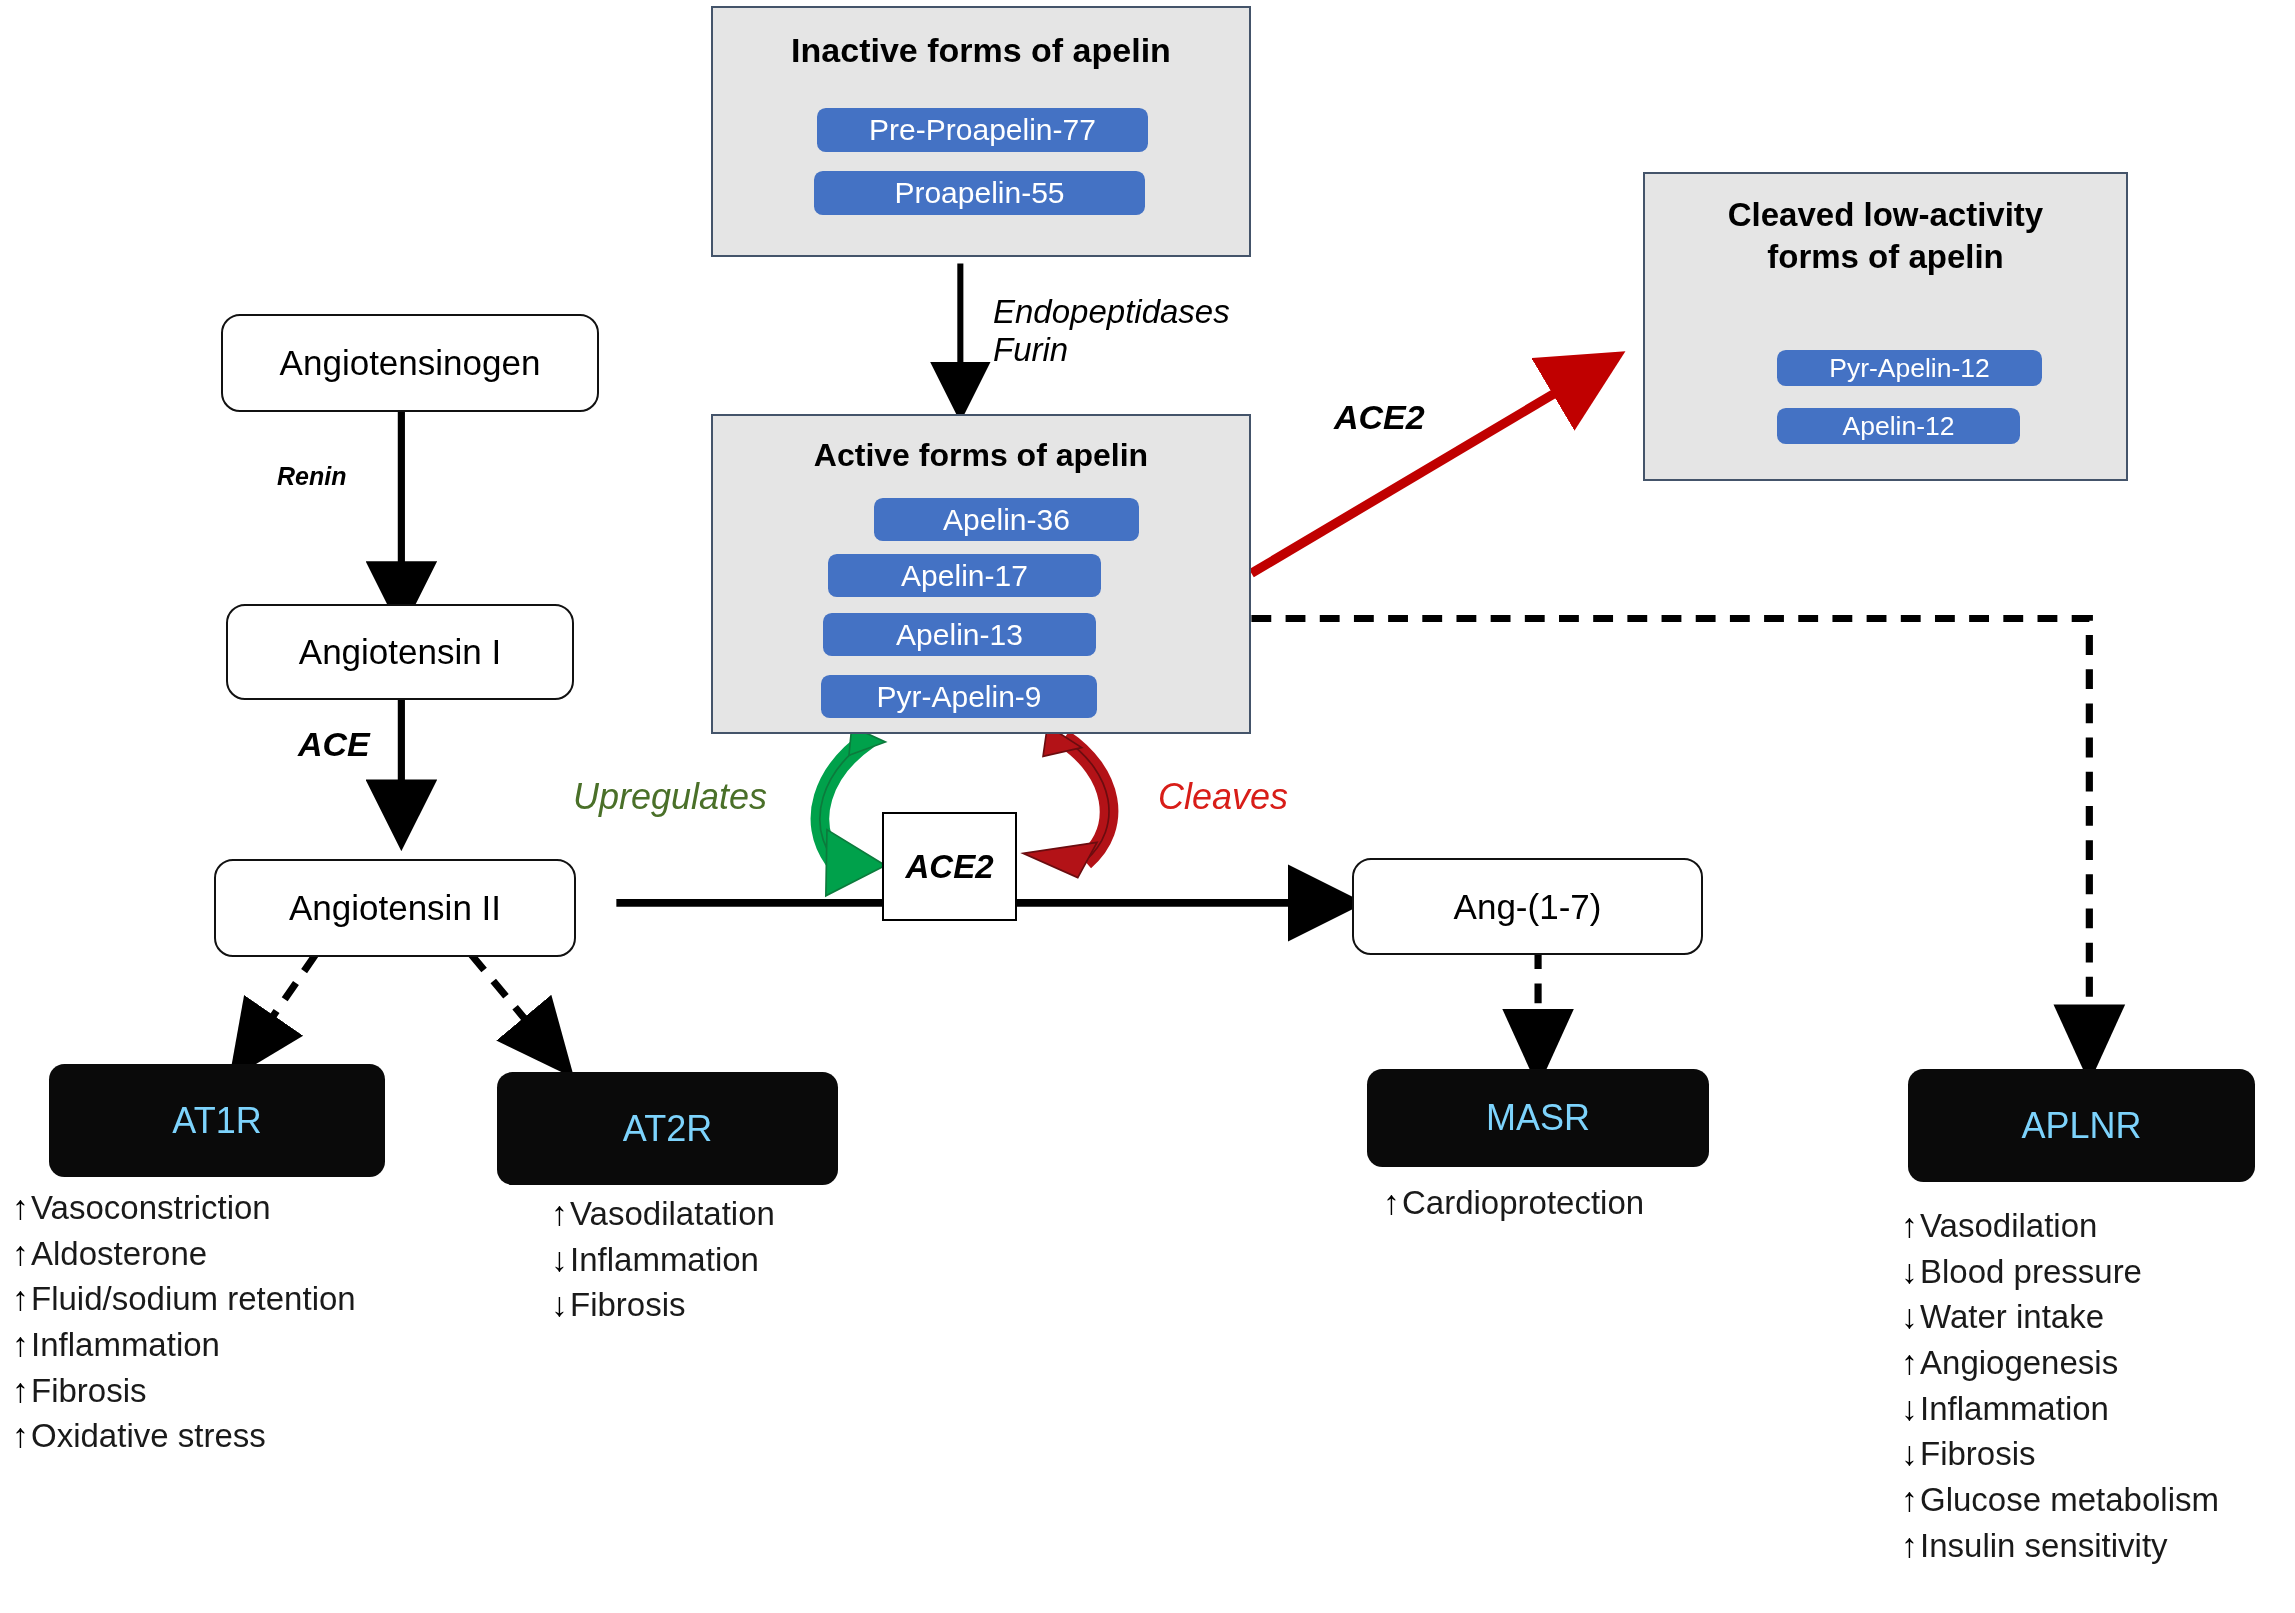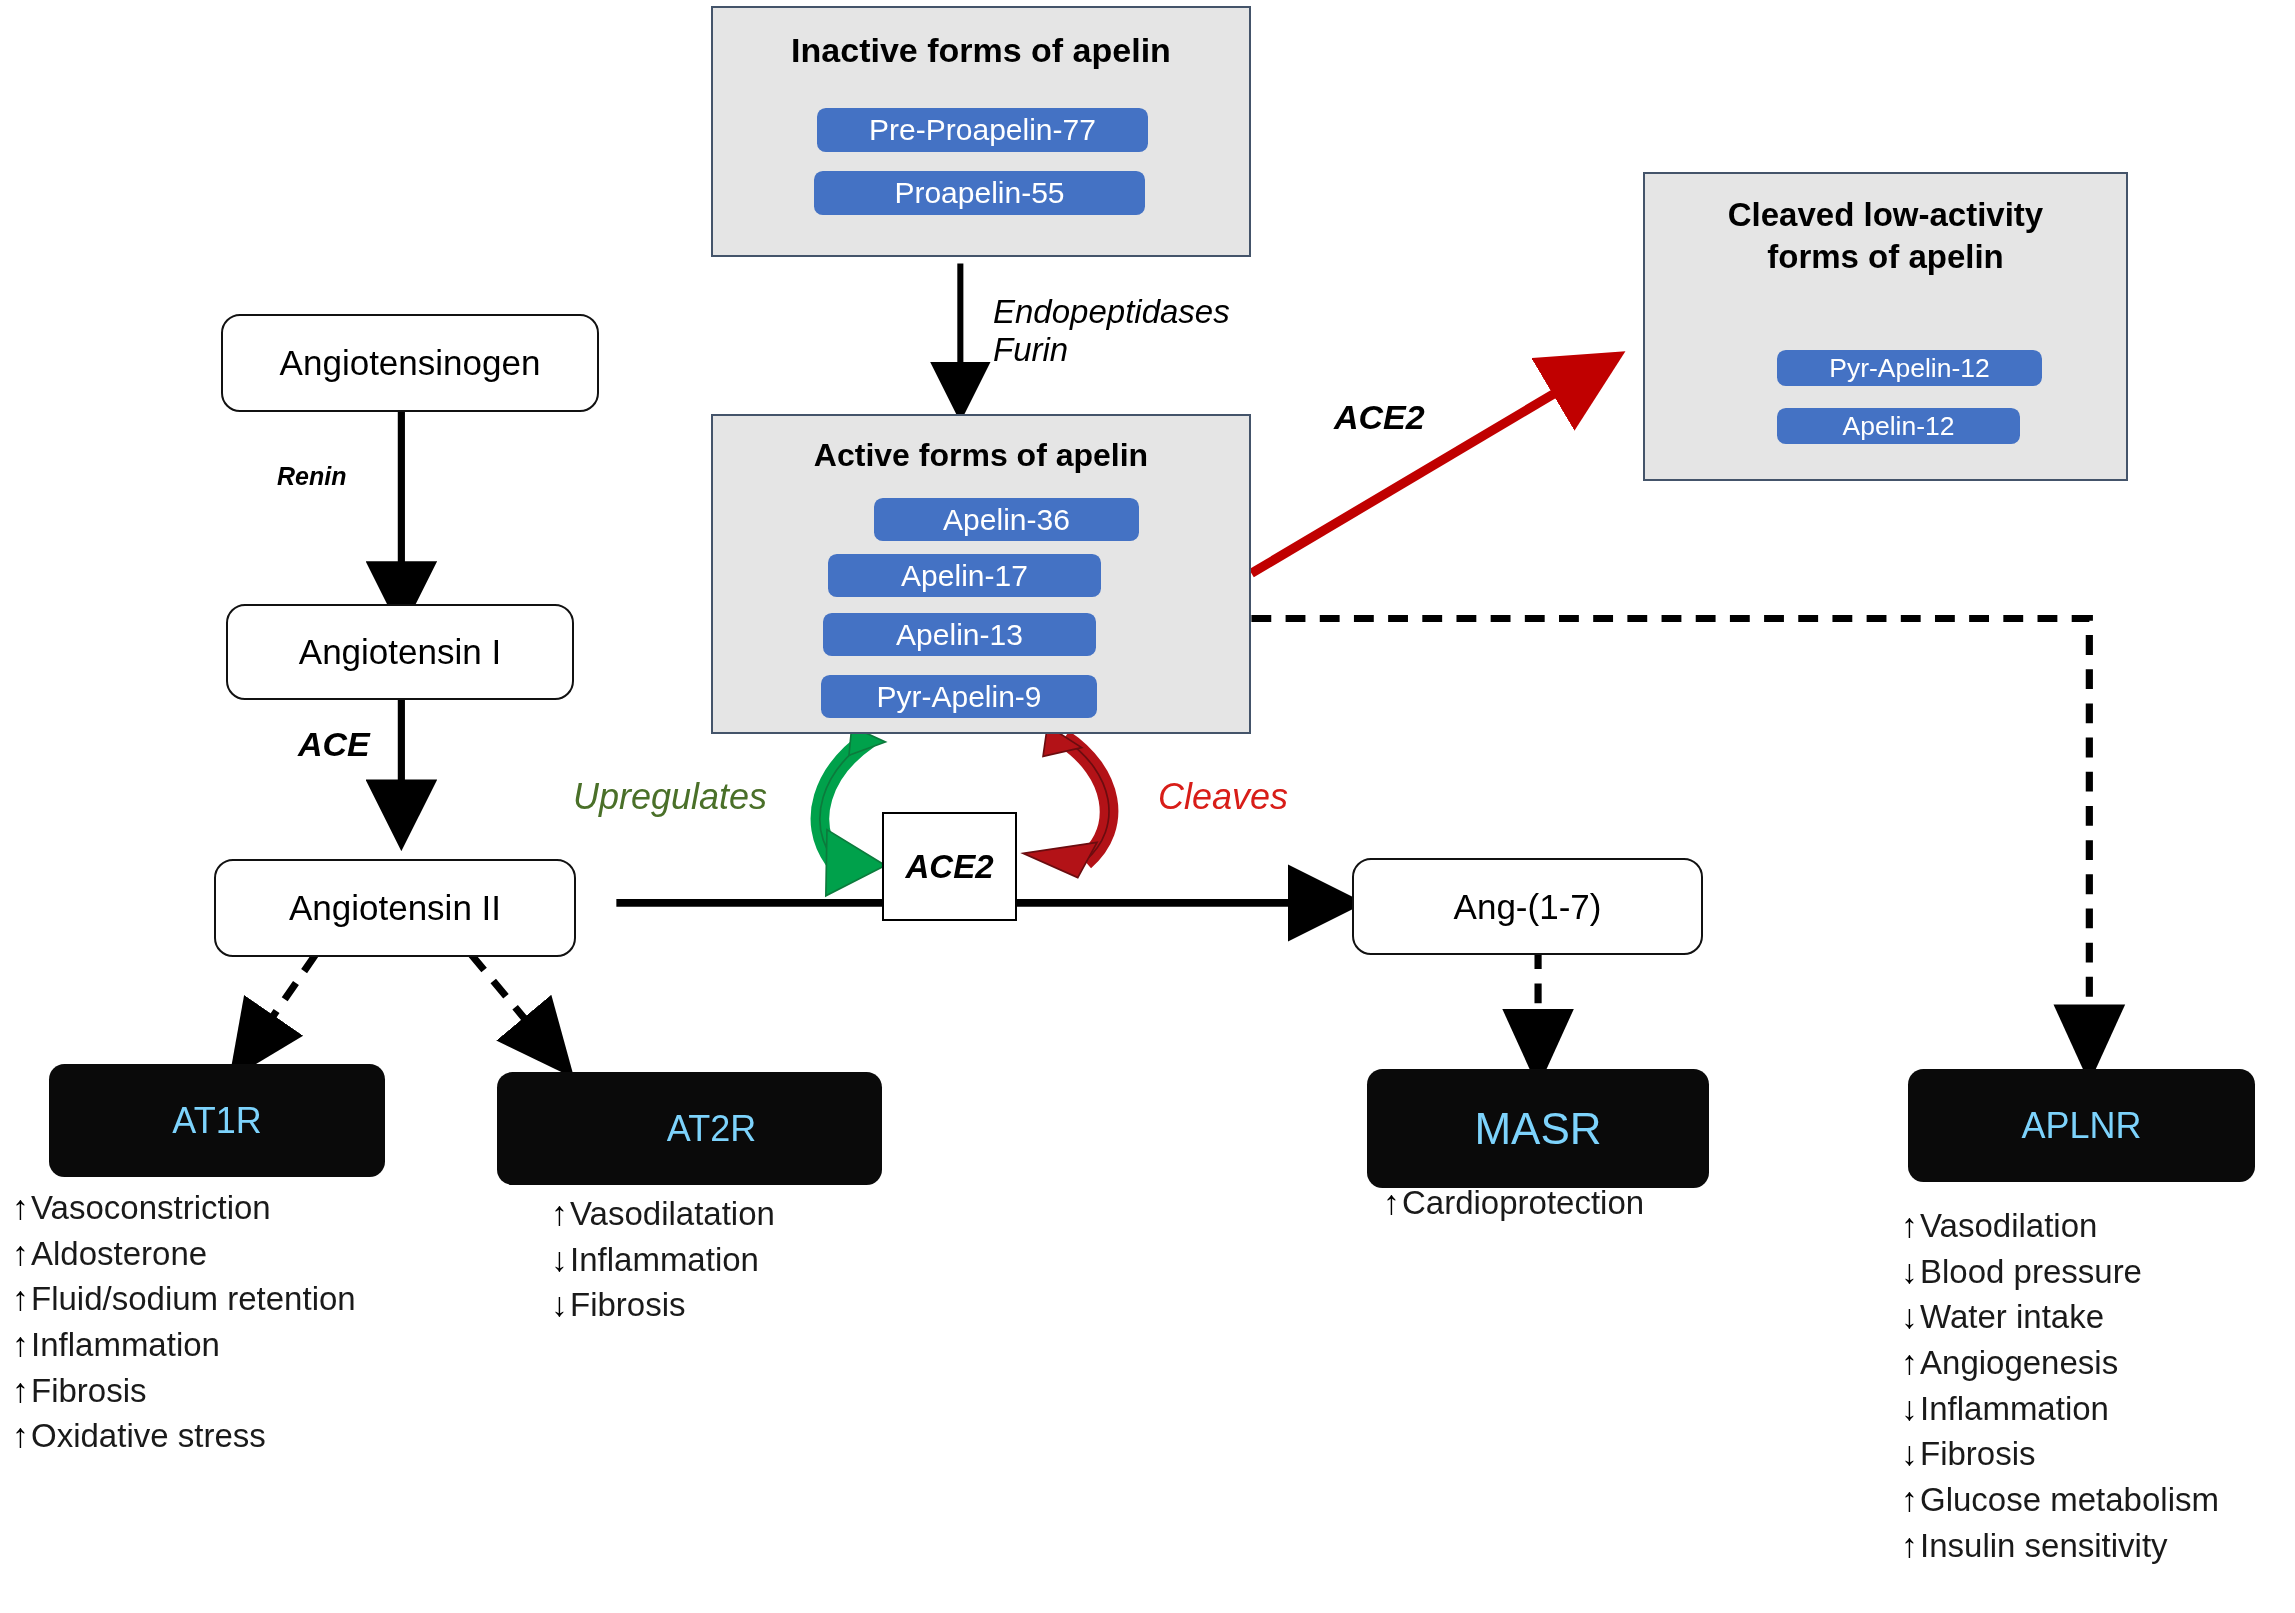--- a/index.html
+++ b/index.html
@@ -172,37 +172,37 @@
       <div class="effitem" style="margin-bottom: 12px;">
         <span class="effarrow" style="font-size: 1.02em; margin-right: 2.2px;">↑</span>
         <span class="efftext">Fibrosis</span>
       </div>
       <div class="effitem" style="margin-bottom: 12px;">
         <span class="effarrow" style="font-size: 1.02em; margin-right: 2.2px;">↑</span>
         <span class="efftext">Oxidative stress</span>
       </div>
     </div>
 
-  <div class="receptor" style="left:497px;top:1072px;width:341px;height:113px;font-size:36px;padding-left:44px;">AT2R</div>
+  <div class="receptor" style="left:497px;top:1072px;width:341px;height:113px;font-size:36px;">AT2R</div>
   <div class="efflist" style="left:551px;top:1197px;font-size:33px;">
       <div class="effitem" style="margin-bottom: 12px;">
         <span class="effarrow" style="font-size: 1.02em; margin-right: 2.2px;">↑</span>
         <span class="efftext"> Vasodilatation</span>
       </div>
       <div class="effitem" style="margin-bottom: 12px;">
         <span class="effarrow" style="font-size: 1.02em; margin-right: 2.2px;">↓</span>
         <span class="efftext">Inflammation</span>
       </div>
       <div class="effitem" style="margin-bottom: 12px;">
         <span class="effarrow" style="font-size: 1.02em; margin-right: 2.2px;">↓</span>
         <span class="efftext">Fibrosis</span>
       </div>
     </div>
 
-  <div class="receptor" style="left:1367px;top:1069px;width:342px;height:119px;font-size:44px;">MASR</div>
+  <div class="receptor" style="left:1367px;top:1069px;width:342px;height:98px;font-size:36px;">MASR</div>
   <div class="efflist" style="left:1383px;top:1186px;font-size:33px;">
       <div class="effitem" style="margin-bottom: 12px;">
         <span class="effarrow" style="font-size: 1.02em; margin-right: 2.2px;">↑</span>
         <span class="efftext">Cardioprotection</span>
       </div>
     </div>
 
   <div class="receptor" style="left:1908px;top:1069px;width:347px;height:113px;font-size:36px;">APLNR</div>
   <div class="efflist" style="left:1901px;top:1209px;font-size:33px;">
       <div class="effitem" style="margin-bottom: 12px;">

